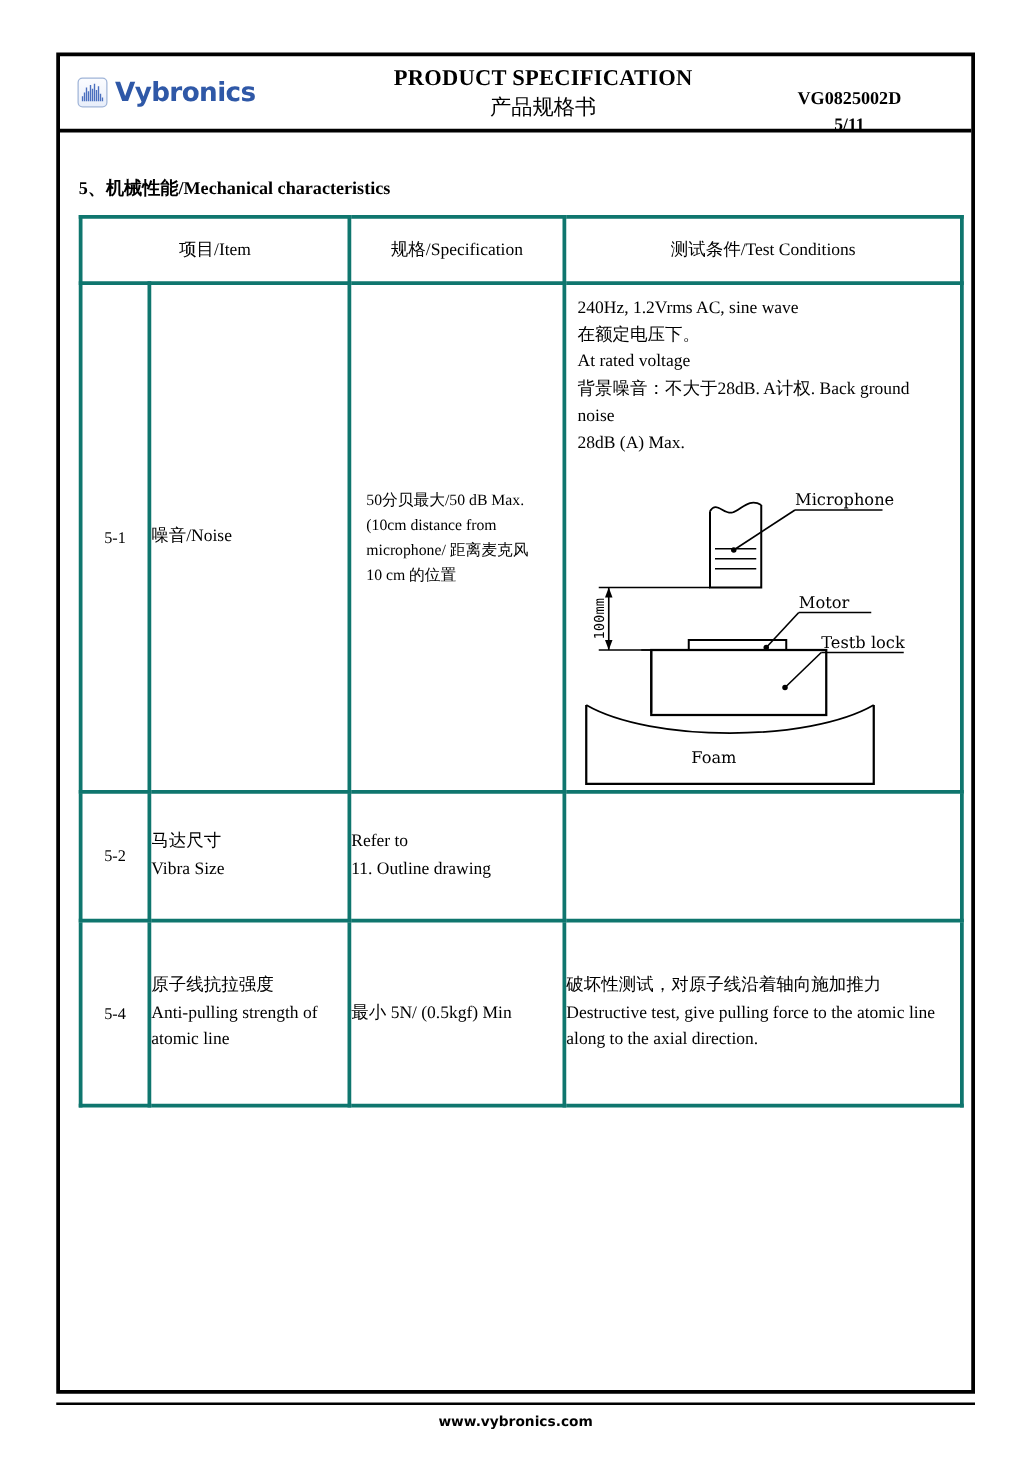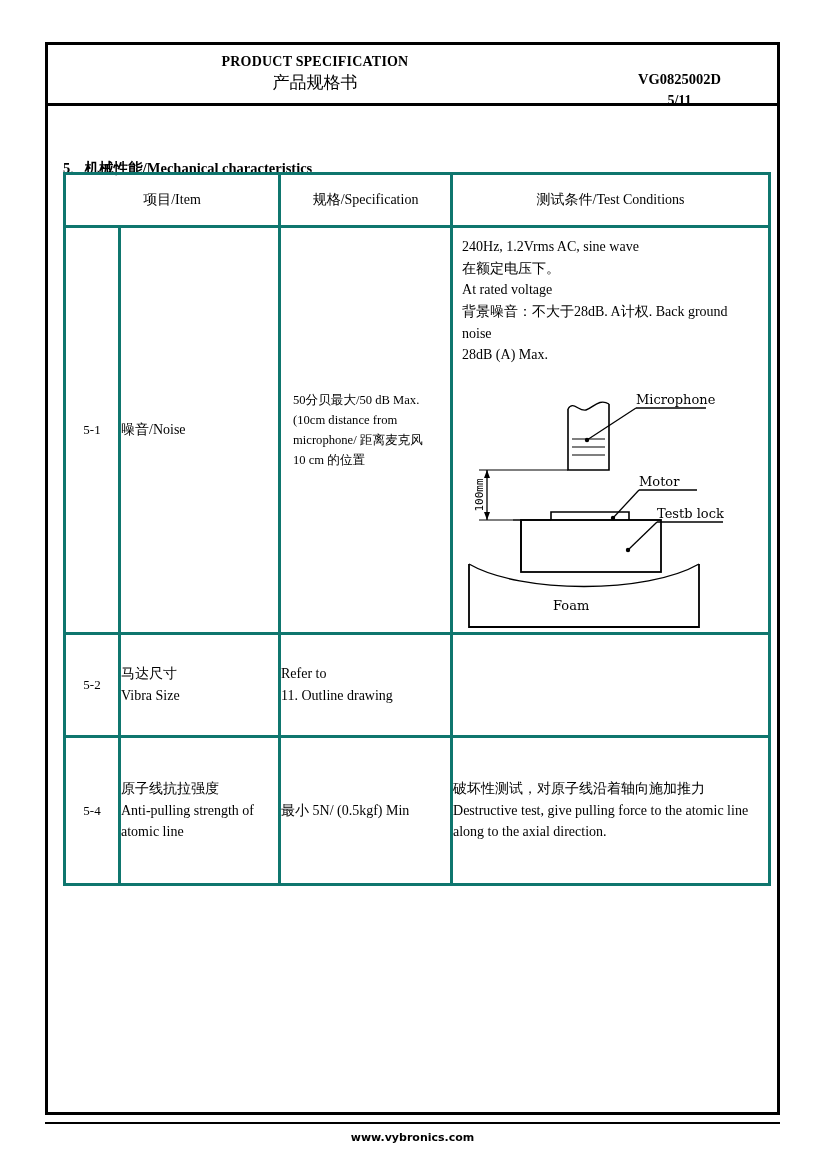--- a/index.html
+++ b/index.html
@@ -72,40 +72,40 @@
     letter-spacing: -0.5px;
     color: #2f58a7;
   }
   .header-center {
     flex: 1;
     text-align: center;
     line-height: 1.35;
   }
   .header-center .line1 {
     font-weight: bold;
-    font-size: 14px;
+    font-size: 18px;
     letter-spacing: 0.2px;
   }
   .header-center .line2 {
     font-size: 17px;
   }
   .header-right {
     width: 195px;
     text-align: center;
     font-weight: bold;
     line-height: 1.5;
   }
   .header-right .code { font-size: 14.5px; margin-top: 32px; }
   .header-right .page { font-size: 14px; }
 
   
   .section-title {
     position: absolute;
     left: 63px;
-    top: 159px;
+    top: 141px;
     font-size: 14.5px;
     font-weight: bold;
   }
 
   
   .spec-table {
     position: absolute;
     left: 63px;
     top: 172px;
     width: 705px;
@@ -180,20 +180,40 @@
     font-weight: bold;
   }
 </style>
 </head>
 <body>
 
 <div class="page-frame"></div>
 
 <div class="doc-header">
 
+  <div class="logo-box">
+    <span class="logo-mark">
+      <svg width="18" height="16" viewBox="0 0 18 16" aria-hidden="true">
+        <g stroke="#4a6fbf" stroke-width="1.1">
+          <line x1="1" y1="11" x2="1" y2="15"></line>
+          <line x1="2.6" y1="8" x2="2.6" y2="15"></line>
+          <line x1="4.2" y1="4" x2="4.2" y2="15"></line>
+          <line x1="5.8" y1="7" x2="5.8" y2="15"></line>
+          <line x1="7.4" y1="2" x2="7.4" y2="15"></line>
+          <line x1="9" y1="5" x2="9" y2="15"></line>
+          <line x1="10.6" y1="1" x2="10.6" y2="15"></line>
+          <line x1="12.2" y1="6" x2="12.2" y2="15"></line>
+          <line x1="13.8" y1="3" x2="13.8" y2="15"></line>
+          <line x1="15.4" y1="9" x2="15.4" y2="15"></line>
+          <line x1="17" y1="12" x2="17" y2="15"></line>
+        </g>
+      </svg>
+    </span>
+    <span class="logo-word">Vybronics</span>
+  </div>
 
   <div class="header-center">
     <div class="line1">PRODUCT SPECIFICATION</div>
     <div class="line2">产品规格书</div>
   </div>
 
   <div class="header-right">
     <div class="code">VG0825002D</div>
     <div class="page">5/11</div>
   </div>

